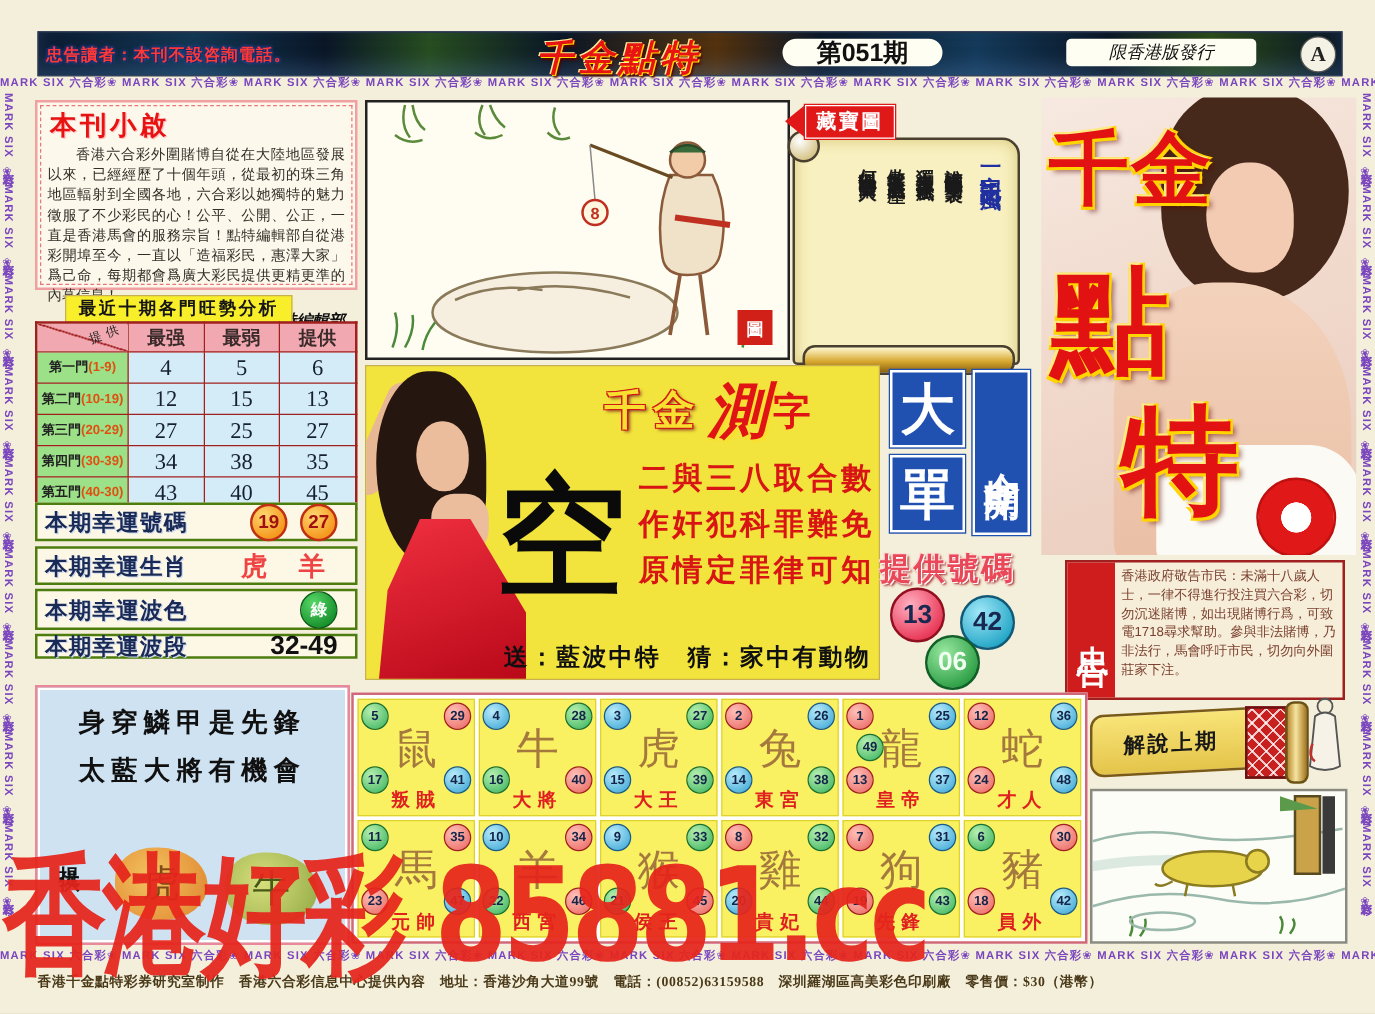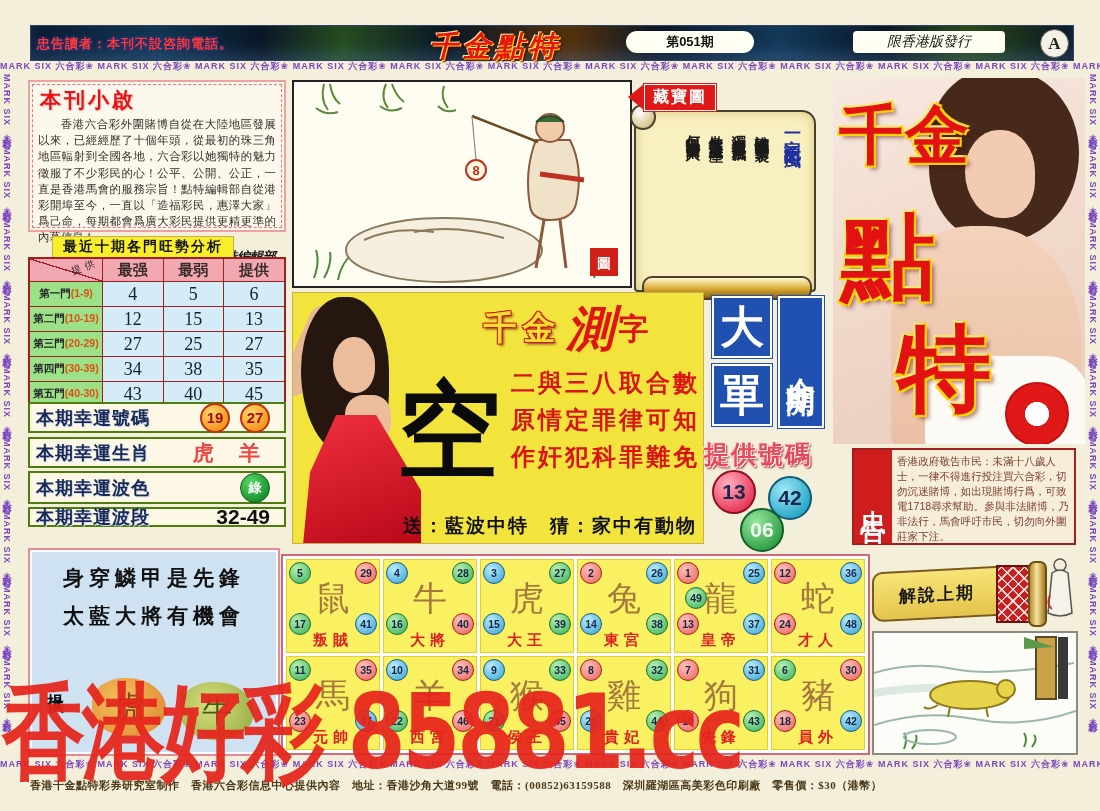--- a/index.html
+++ b/index.html
@@ -9,21 +9,21 @@
   .banner{position:absolute;left:30px;top:25px;width:1042px;height:34px;
     background:#0a1626 linear-gradient(90deg,#0b1a30 0%,#123652 12%,#0a1626 22%,#274d20 30%,#0a1626 40%,#53320e 52%,#0a1626 60%,#143a5a 72%,#0a1626 82%,#2a4a18 90%,#0a1626 100%);
     border:1px solid #33425e;box-shadow:inset 0 -8px 14px rgba(90,140,200,.25);}
   .banner-notice{position:absolute;left:6px;top:9px;font-size:13px;font-weight:bold;color:#ff3838;
     text-shadow:1px 1px 0 #1a2a66,-1px -1px 0 #1a2a66,0 0 3px #4466ff;letter-spacing:1px;}
   .masthead{position:absolute;left:398px;top:1px;font-size:29px;font-weight:bold;font-style:italic;
     color:#e81414;font-family:"Liberation Serif","DejaVu Serif",serif;letter-spacing:4px;
     text-shadow:1px 1px 0 #ffd900,-1px -1px 0 #ffef9a,2px 2px 2px #5a0000;}
   .pill{position:absolute;background:#fffef2;border-radius:11px;height:22px;top:5px;
     display:flex;align-items:center;justify-content:center;color:#111;}
-  .pill-issue{left:595px;width:128px;font-size:13px;font-weight:bold;}
+  .pill-issue{left:595px;width:128px;font-size:20px;font-weight:bold;}
   .pill-edition{left:822px;width:152px;font-size:14px;font-style:italic;
     font-family:"Liberation Serif","DejaVu Serif",serif;border-radius:4px;}
   .corner-a{position:absolute;right:4px;top:3px;width:27px;height:27px;border-radius:50%;
     background:#f4f2e4;border:1px solid #555;display:flex;align-items:center;justify-content:center;
     font-family:"Liberation Serif","DejaVu Serif",serif;font-size:17px;font-weight:bold;color:#222;}
   
   .hstrip{position:absolute;left:0;width:1100px;height:15px;overflow:hidden;white-space:nowrap;
     color:#7a46be;font-size:9px;font-weight:bold;letter-spacing:1px;line-height:15px;}
   .hstrip-top{top:59px;} .hstrip-bottom{top:757px;}
   .vstrip{position:absolute;top:74px;width:14px;height:683px;overflow:hidden;color:#7a46be;
@@ -130,21 +130,21 @@
     display:flex;align-items:center;justify-content:center;color:#fff;font-size:29px;font-weight:bold;
     letter-spacing:5px;font-family:"Liberation Serif","DejaVu Serif",serif;}
   .provide-label{position:absolute;left:704px;top:438px;font-size:25px;font-weight:bold;color:#e84858;
     letter-spacing:2px;text-shadow:1px 1px 0 #fff,-1px -1px 0 #ffd8d8,2px 2px 2px #a02020;}
   .pv-ball{position:absolute;width:40px;height:40px;border-radius:50%;display:flex;align-items:center;
     justify-content:center;font-size:21px;font-weight:bold;color:#182850;border:2px solid;}
   .pv-r{background:radial-gradient(circle at 35% 30%,#ffb0c0,#e83858 75%);border-color:#901020;}
   .pv-b{background:radial-gradient(circle at 35% 30%,#a0e8f8,#28a8c8 75%);border-color:#105a78;}
   .pv-g{background:radial-gradient(circle at 35% 30%,#98e8a0,#30a048 75%);border-color:#106028;color:#f0fff0;}
   
-  .advice{position:absolute;left:852px;top:448px;width:224px;height:97px;border:2px solid #a02020;
+  .advice{position:absolute;left:852px;top:448px;width:224px;height:112px;border:2px solid #a02020;
     background:#f7eed9;box-sizing:border-box;display:flex;}
   .advice-label{width:38px;background:#cf1d1d;color:#fff;writing-mode:vertical-rl;display:flex;
     align-items:center;justify-content:center;font-size:25px;font-weight:bold;letter-spacing:8px;
     font-family:"Liberation Serif","DejaVu Serif",serif;}
   .advice-text{flex:1;padding:4px 5px;font-size:10.6px;color:#7a4030;line-height:1.42;}
   
   .cover{position:absolute;left:833px;top:78px;width:252px;height:366px;overflow:hidden;
     background:linear-gradient(160deg,#f7e9e1 0%,#f1dacd 45%,#eaccbd 100%);}
   .cv-hair{position:absolute;left:96px;top:-8px;width:150px;height:172px;background:#46291a;
     border-radius:46% 54% 58% 48%;}
@@ -354,22 +354,22 @@
         <div class="w1-dress"></div>
     </div>
     <div class="wt-title">
       <span class="wt-title-left">千金</span>
       <span class="wt-title-big">測</span>
       <span class="wt-title-small">字</span>
     </div>
     <div class="wt-bigchar">空</div>
     <div class="wt-poem">
         <div class="wt-poem-line">二與三八取合數</div>
+        <div class="wt-poem-line">作奸犯科罪難免</div>
         <div class="wt-poem-line">原情定罪律可知</div>
-        <div class="wt-poem-line">作奸犯科罪難免</div>
       </div>
     <div class="wt-footer">送：藍波中特　猜：家中有動物</div>
   </div>
 
   <div class="bs-square" style="left:712px;top:296px;">大</div>
   <div class="bs-square" style="left:712px;top:364px;">單</div>
   <div class="bs-side">今期開</div>
   <div class="provide-label">提供號碼</div>
   <div>
       <div class="pv-ball pv-r" style="left: 712px; top: 470px;">13</div>

